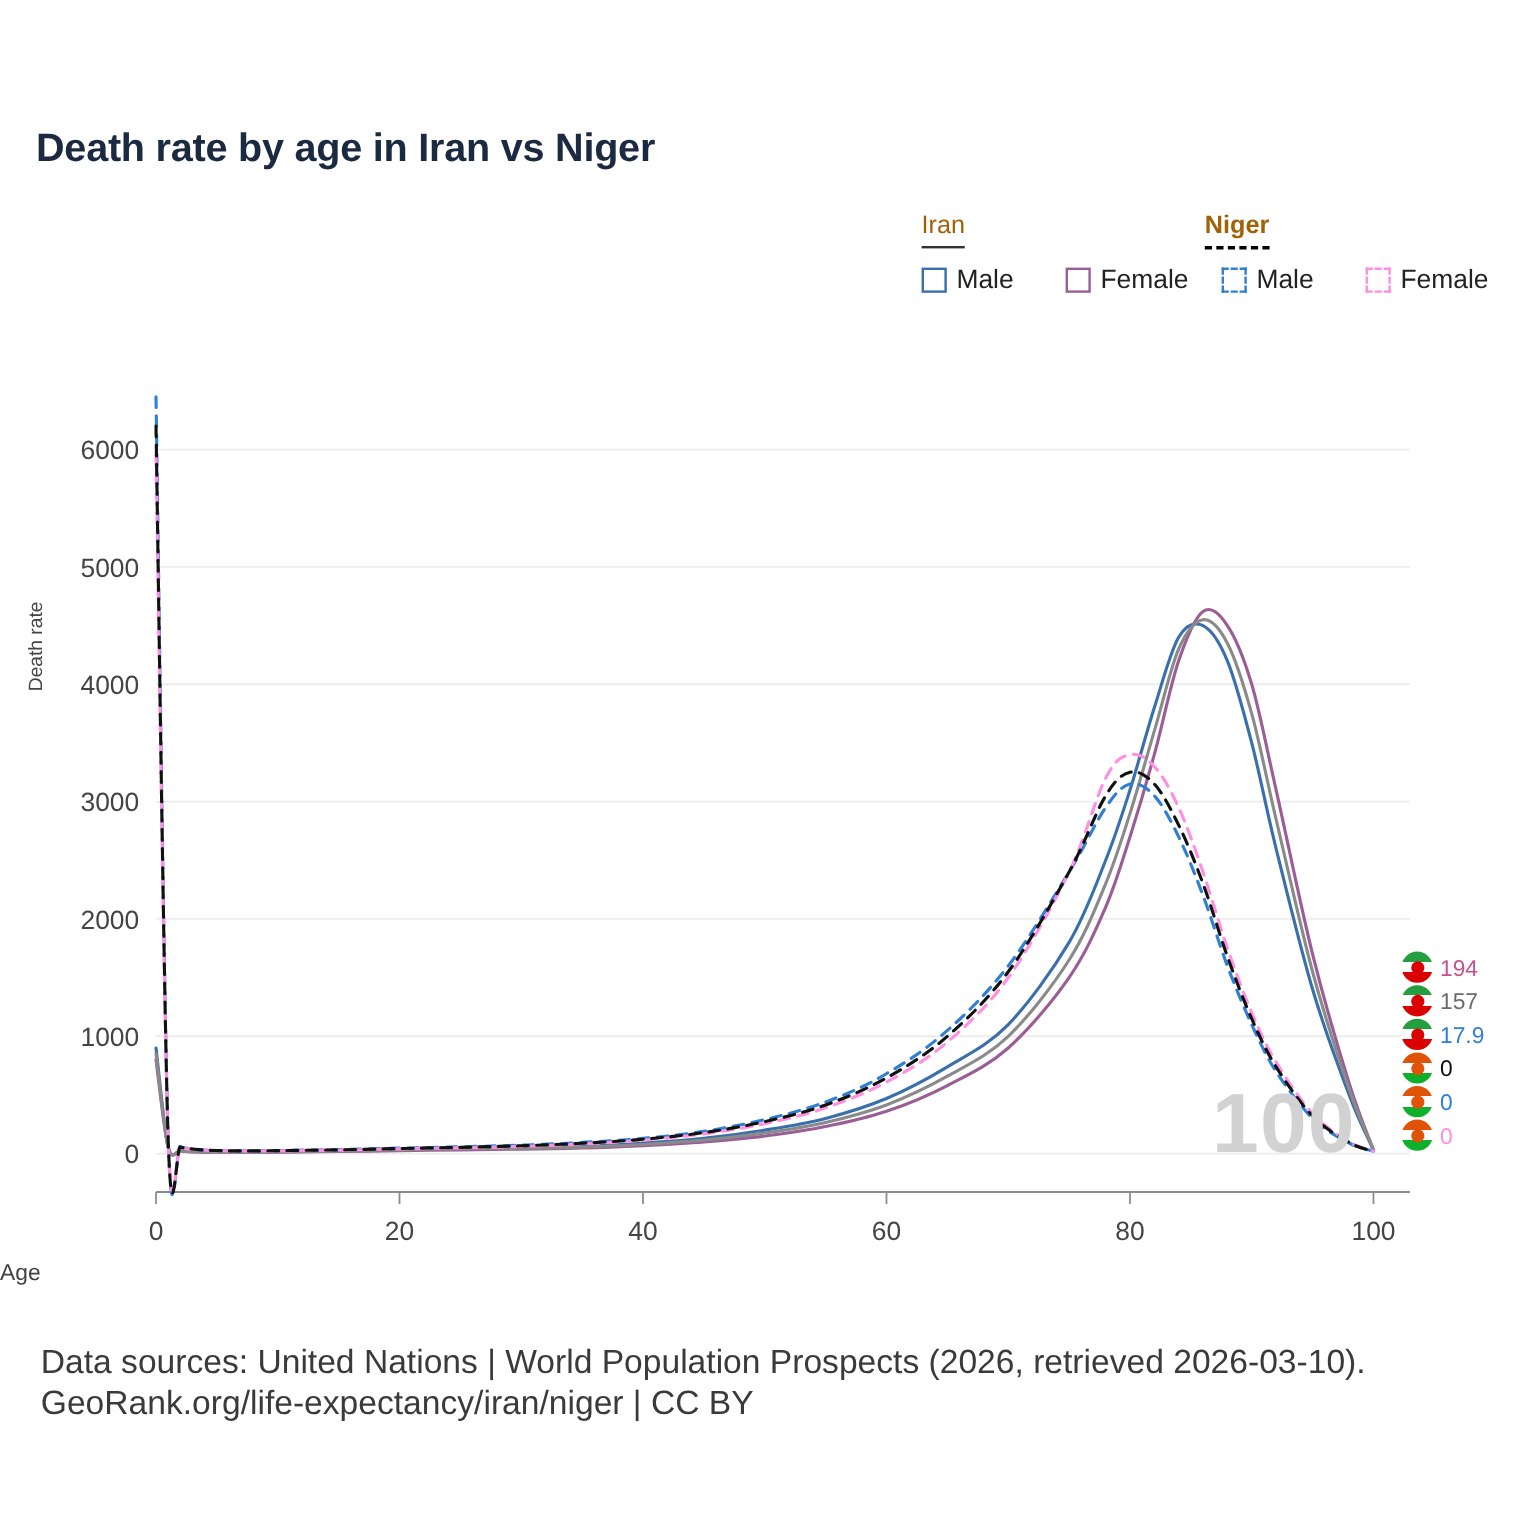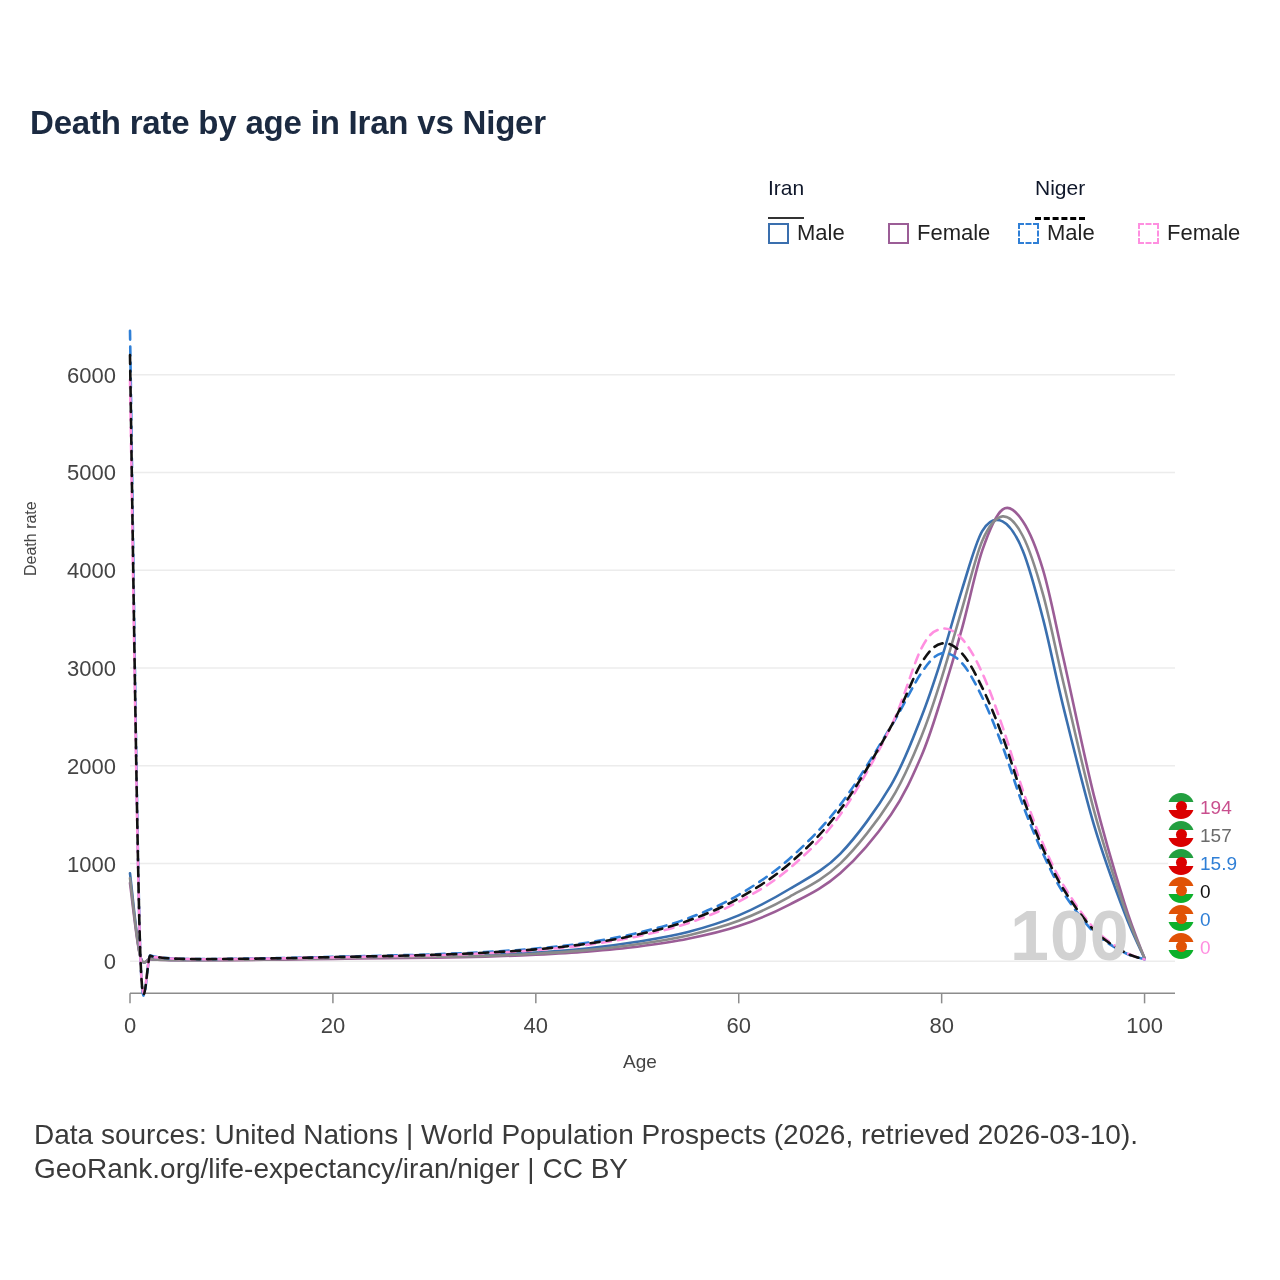--- a/index.html
+++ b/index.html
@@ -34,26 +34,26 @@
   .legend {
     position: absolute;
     left: 760px;
     top: 160px;
     width: 500px;
     height: 90px;
   }
   .legend-group-title {
     position: absolute;
     font-size: 21px;
-    color: #0f172a;
+    color: #a16207;
     border-bottom: 2px solid #333;
-    padding-bottom: 17px;
+    padding-bottom: 5px;
   }
   .lg-iran { left: 8px; top: 0px; }
-  .lg-niger { left: 275px; top: 0px; border-bottom: 3px dashed #000; }
+  .lg-niger { left: 244px; top: 0px; border-bottom: 3px dashed #000; font-weight: bold; }
   .legend-item {
     position: absolute;
     top: 42px;
     display: flex;
     align-items: center;
     height: 30px;
   }
   .legend-swatch {
     width: 21px;
     height: 21px;
@@ -81,21 +81,21 @@
     transform-origin: left top;
     font-size: 16px;
     color: #444;
     white-space: nowrap;
   }
   .axis-x-title {
     position: absolute;
     left: 0;
     top: 1035px;
     width: 1280px;
-    text-align: center;
+    text-align: left;
     font-size: 19px;
     color: #444;
   }
   .caption {
     position: absolute;
     left: 34px;
     top: 1102px;
     font-size: 28px;
     color: #3a3a3a;
     line-height: 34px;
@@ -228,21 +228,21 @@
     <div class="badge-row">
       <span class="badge iran">
           <span class="emblem"></span>
         </span>
       <span class="badge-value" style="color:#6b6b6b">157</span>
     </div>
     <div class="badge-row">
       <span class="badge iran">
           <span class="emblem"></span>
         </span>
-      <span class="badge-value" style="color:#2f7fd6">15.9</span>
+      <span class="badge-value" style="color:#2f7fd6">17.9</span>
     </div>
     <div class="badge-row">
       <span class="badge niger">
           <span class="emblem"></span>
         </span>
       <span class="badge-value" style="color:#111111">0</span>
     </div>
     <div class="badge-row">
       <span class="badge niger">
           <span class="emblem"></span>

